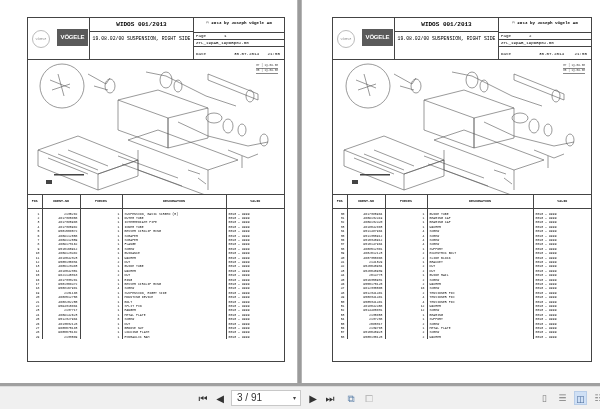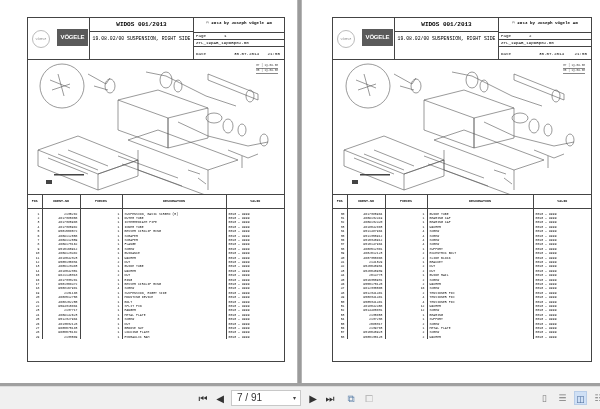--- a/index.html
+++ b/index.html
@@ -639,21 +639,21 @@
       </div>
     </div>
 
     <div class="hbar"></div>
   </div>
 
   <div class="toolbar">
     <div class="tb-btn" style="left:196px">⏮</div>
     <div class="tb-btn" style="left:213px">◀</div>
     <div class="page-field">
-      <span>7 / 91</span>
+      <span>3 / 91</span>
       <span class="dd">▾</span>
     </div>
     <div class="tb-btn" style="left:306px">▶</div>
     <div class="tb-btn" style="left:323px">⏭</div>
     <div class="tb-btn" style="left:344px;color:#5a7fa8">⧉</div>
     <div class="tb-btn" style="left:362px;color:#bbb">⧠</div>
 
     <div class="view-btn" style="left:538px">▯</div>
     <div class="view-btn" style="left:556px">☰</div>
     <div class="view-btn active" style="left:574px">◫</div>

